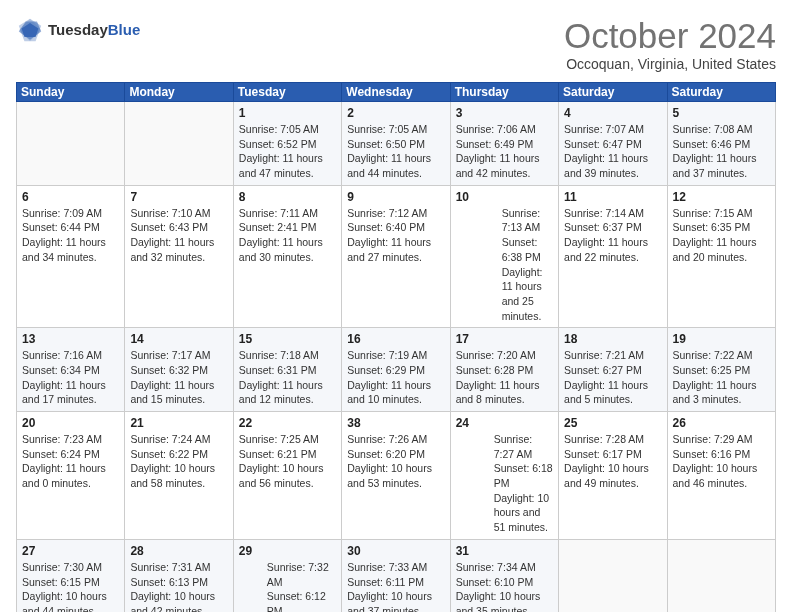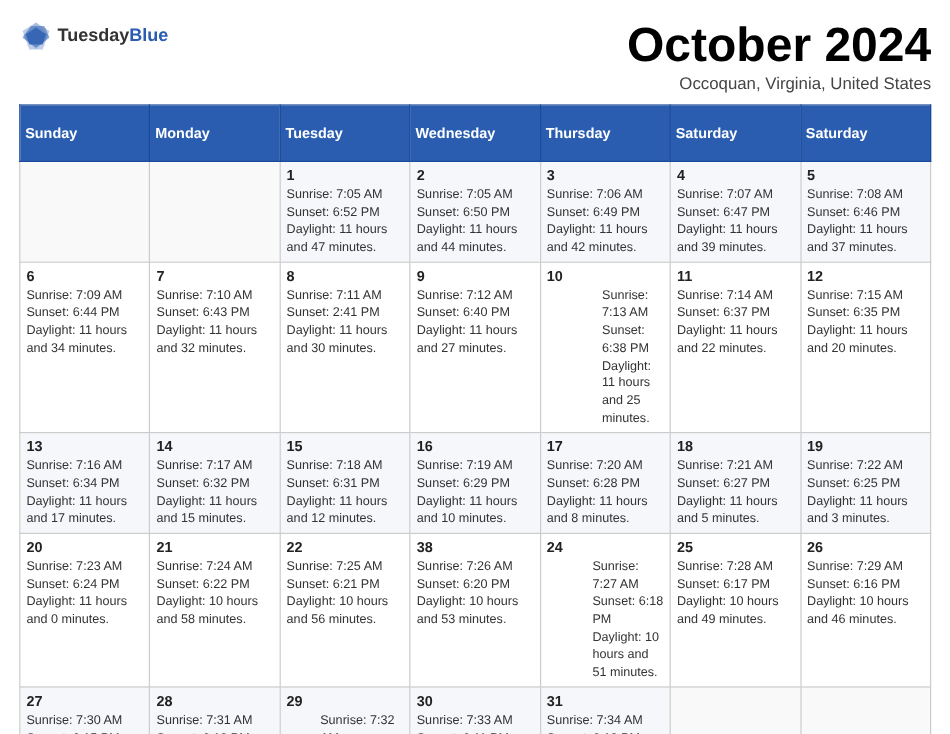--- a/index.html
+++ b/index.html
@@ -32,37 +32,37 @@
       color: #2a5db0;
     }
     .logo-icon {
       width: 28px;
       height: 28px;
     }
     .title-block {
       text-align: right;
     }
     .month-title {
-      font-size: 40px;
-      font-weight: bold;
-      color: #000000;
+      font-size: 35px;
+      font-weight: normal;
+      color: #737373;
     }
     .location-title {
       font-size: 14px;
       color: #444;
     }
     .calendar-table {
       width: 100%;
       border-collapse: collapse;
       font-size: 11px;
     }
     .calendar-table thead th {
       background-color: #2a5db0;
       color: #fff;
-      padding: 16px 4px;
+      padding: 2px 4px;
       text-align: left;
       font-size: 12px;
       font-weight: bold;
       border: 1px solid #1a4a9a;
     }
     .calendar-table tbody td {
       border: 1px solid #ccc;
       vertical-align: top;
       padding: 4px 5px;
       width: 14.28%;

